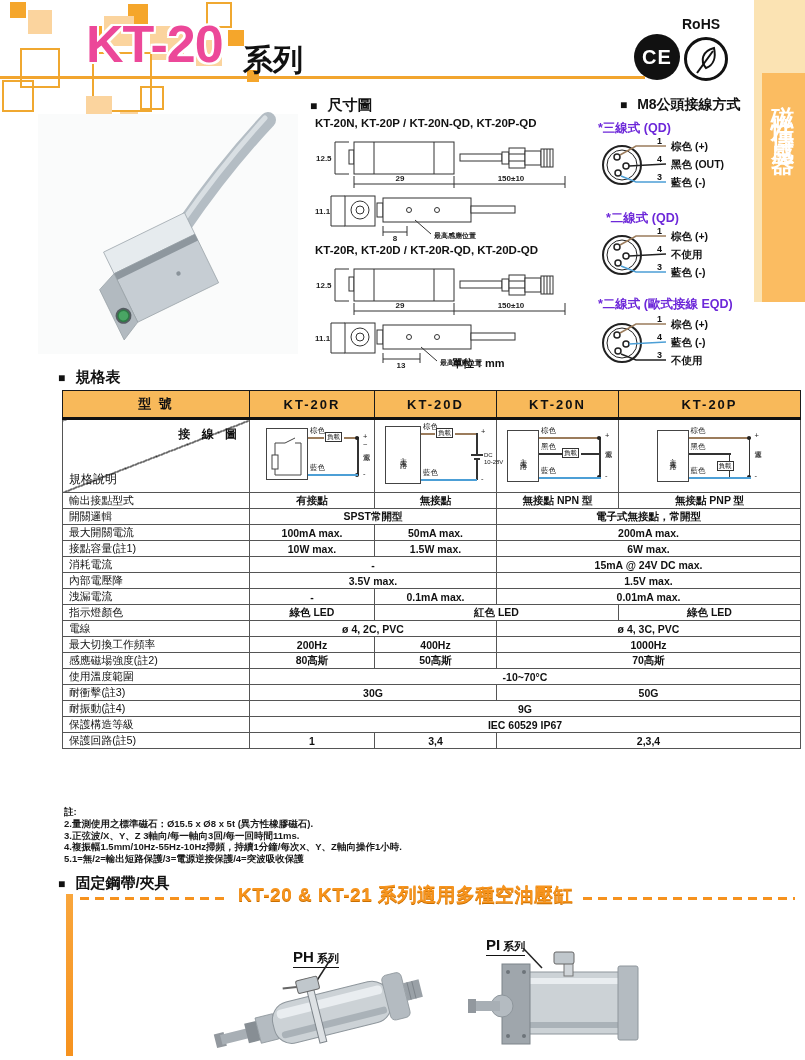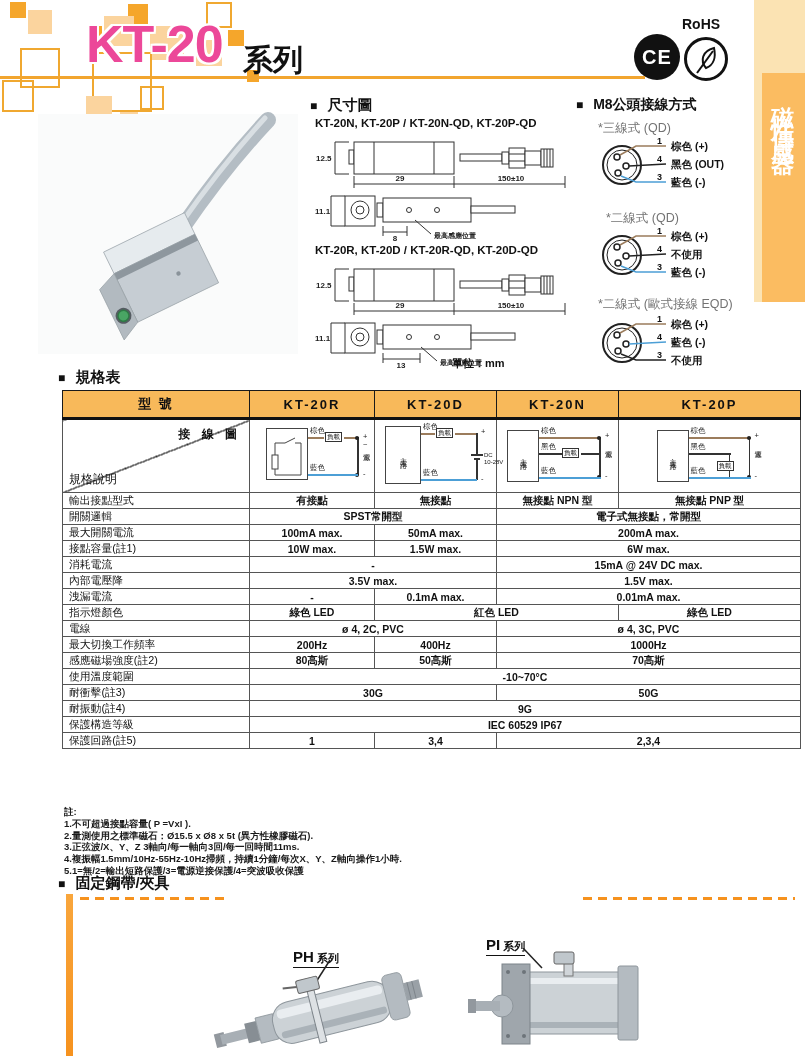--- a/index.html
+++ b/index.html
@@ -38,21 +38,21 @@
   
   .dim-models { position:absolute; font-size:11.5px; font-weight:800; color:#111; white-space:nowrap; }
   .dim-svg { position:absolute; }
   .dim-svg text { font-size:8px; fill:#222; font-weight:600; }
   .dim-svg .small { font-size:7px; }
   .dim-svg line, .dim-svg rect, .dim-svg circle, .dim-svg path { stroke:#333; fill:none; stroke-width:1; }
   .dim-svg rect.solid { fill:#fff; }
   #unit-note { position:absolute; left:452px; top:356px; font-size:11px; font-weight:700; color:#111; }
 
   
-  .m8-title { position:absolute; font-size:12.5px; font-weight:400; color:#737373; white-space:nowrap; }
+  .m8-title { position:absolute; font-size:12.5px; font-weight:700; color:#6d28d9; white-space:nowrap; }
   .m8-svg { position:absolute; }
   .m8-svg circle { fill:none; stroke:#222; }
   .m8-svg polyline { fill:none; stroke-width:1.5; }
   .m8-svg text.num { font-size:9px; font-weight:700; fill:#111; }
   .m8-svg text.lab { font-size:10.5px; font-weight:700; fill:#111; }
 
   
   #spec-wrap { position:absolute; left:62px; top:390px; }
   table#spec { border-collapse:collapse; table-layout:fixed; width:738px; background:#fff;padding-left:19px; }
   #spec thead td { background:#F8B95A; border:1.5px solid #1a1a1a; border-bottom:3px solid #111;
@@ -246,21 +246,21 @@
     <rect class="solid" x="156" y="76" width="44" height="7"></rect>
     <line x1="68" y1="96" x2="68" y2="106"></line>
       <line x1="105" y1="96" x2="105" y2="106"></line>
     <line x1="68" y1="102" x2="105" y2="102"></line>
     <text x="86" y="111" text-anchor="middle">13</text>
     <line x1="122" y1="104" x2="106" y2="90"></line>
     <text class="small" x="125" y="108">最高感應位置</text>
   </svg>
   <div id="unit-note">單位：mm</div>
 
-  <div class="sec-h" style="left:576px;top:96px;font-size:14px">
+  <div class="sec-h" style="left:620px;top:96px;font-size:14px">
     <span class="bullet">■</span>
     <span>M8公頭接線方式</span>
   </div>
 
   <div class="m8-title" style="left:598px;top:120px">*三線式 (QD)</div>
   <svg class="m8-svg" style="left:598px;top:136px" width="175" height="58" viewBox="0 0 175 58">
     <circle cx="24" cy="29" r="19" stroke-width="2"></circle>
       <circle cx="24" cy="29" r="15" stroke-width="1"></circle>
     <circle cx="19" cy="21" r="3" stroke-width="1.5"></circle>
       <circle cx="28" cy="30" r="3" stroke-width="1.5"></circle>
@@ -522,33 +522,33 @@
             <td class="val">1</td>
             <td class="val">3,4</td>
             <td class="val" colspan="2">2,3,4</td>
           </tr>
     </tbody>
   </table>
   </div>
 
   <div id="notes">
     <div>註:</div>
-    <div>1.不可超過接點容量( P =VxI ).</div>
     <div>2.量測使用之標準磁石：Ø15.5 x Ø8 x 5t (異方性橡膠磁石).</div>
     <div>3.正弦波/X、Y、Z 3軸向/每一軸向3回/每一回時間11ms.</div>
     <div>4.複振幅1.5mm/10Hz-55Hz-10Hz掃頻，持續1分鐘/每次X、Y、Z軸向操作1小時.</div>
     <div>5.1=無/2=輸出短路保護/3=電源逆接保護/4=突波吸收保護</div>
   </div>
 
   <div class="sec-h" style="left:58px;top:874px">
     <span class="bullet">■</span>
     <span>固定鋼帶/夾具</span>
   </div>
   <div id="fix-bar"></div>
   <div class="dash" style="left:80px;width:150px"></div>
+  <div id="banner">KT-20 &amp; KT-21 系列適用多種空油壓缸</div>
   <div class="dash" style="left:583px;width:212px"></div>
 
   <div class="prod-label" style="left:293px;top:948px">
     <span class="big">PH</span><span class="sml"> 系列</span>
   </div>
   <svg class="prod-svg" style="left:212px;top:958px" width="235" height="100" viewBox="0 0 235 100">
     <line x1="118" y1="2" x2="104" y2="24" stroke="#222" stroke-width="1.5"></line>
     <g transform="rotate(-14 117 55)">
       <rect x="0" y="48" width="10" height="14" fill="#92989e"></rect>
       <rect x="6" y="50" width="30" height="10" fill="#a8afb5"></rect>

